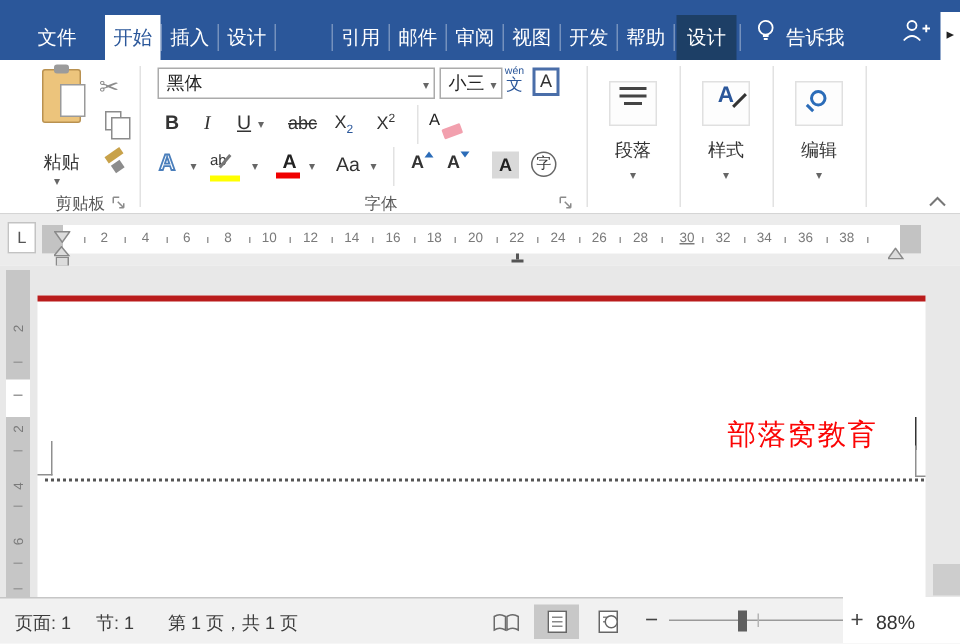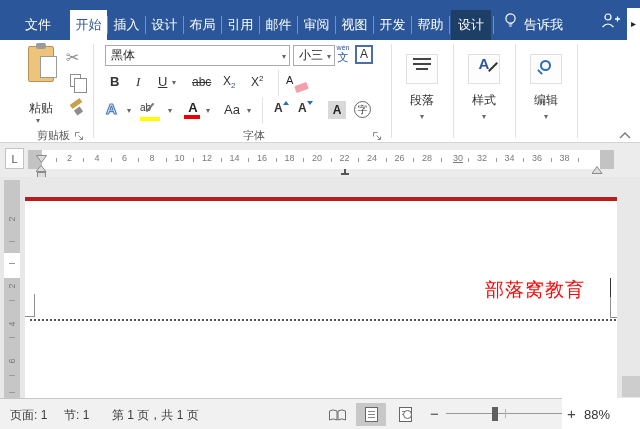--- a/index.html
+++ b/index.html
@@ -138,21 +138,20 @@
 </head>
 <body>
 
 <div class="app">
 
   <div class="titlebar">
     <div class="tab" style="left:10px;width:56px;">文件</div>
     <div class="tab active" style="left:70px;width:37px;">开始</div>
     <div class="tab" style="left:108px;width:37px;">插入</div>
     <div class="tab" style="left:146px;width:37px;">设计</div>
-    <div class="tab" style="left:184px;width:37px;">布局</div>
     <div class="tab" style="left:222px;width:37px;">引用</div>
     <div class="tab" style="left:298px;width:37px;">审阅</div>
     <div class="tab" style="left:260px;width:37px;">邮件</div>
     <div class="tab" style="left:336px;width:37px;">视图</div>
     <div class="tab" style="left:374px;width:37px;">开发</div>
     <div class="tab" style="left:412px;width:37px;">帮助</div>
     <div class="tab contextual" style="left:451px;width:40px;">设计</div>
     <div class="tab-sep" style="left:107px;"></div>
     <div class="tab-sep" style="left:145px;"></div>
     <div class="tab-sep" style="left:183px;"></div>

